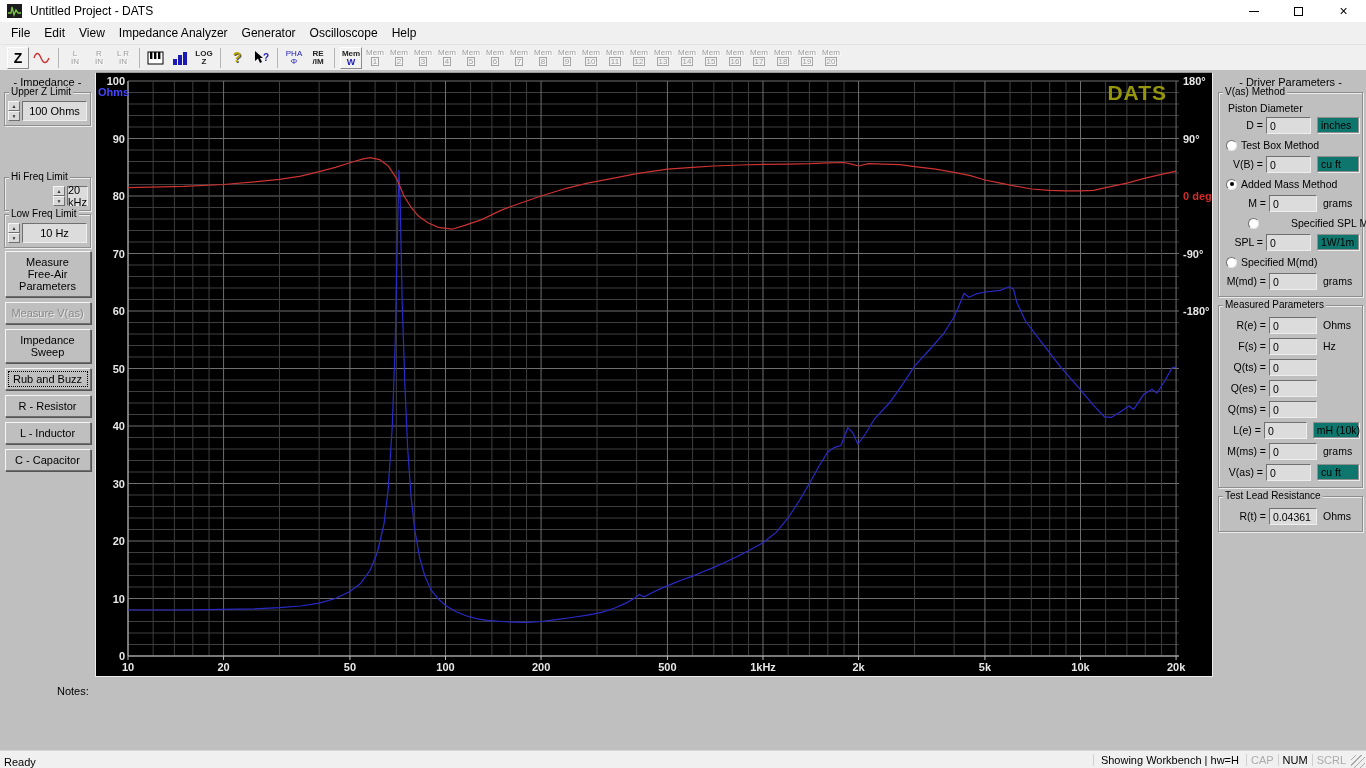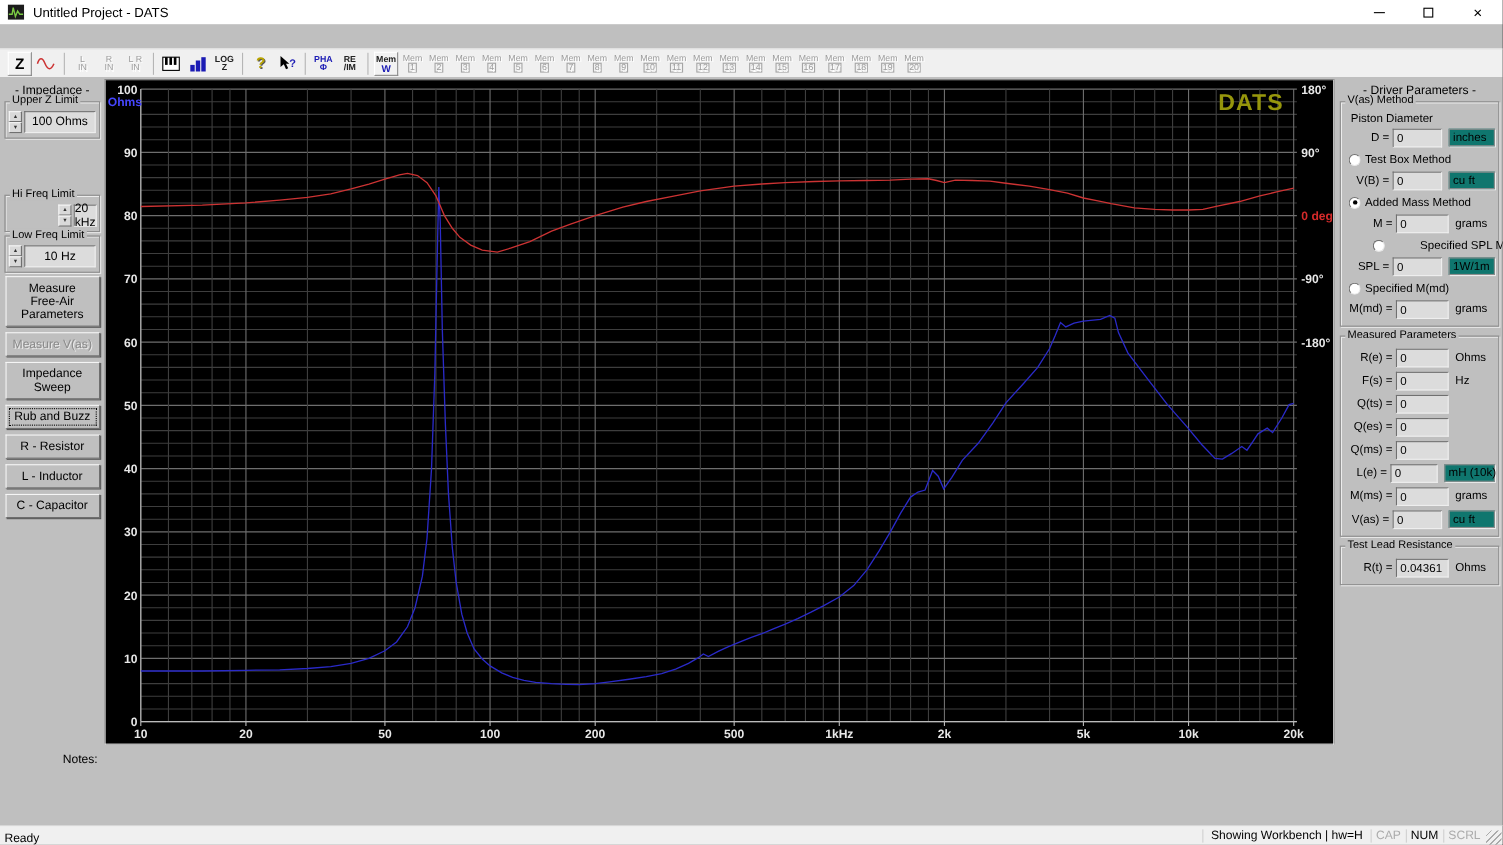--- a/index.html
+++ b/index.html
@@ -23,21 +23,21 @@
 
   
   .toolbar { position:absolute; left:0; top:44px; width:1366px; height:26px; background:#f0f0f0; border-top:1px solid #e2e2e2; display:flex; align-items:center; padding-left:6px; }
   .tsep { width:1px; height:20px; background:#b5b5b5; margin:0 4px; }
   .tbtn { width:22px; height:22px; margin:0 1px; display:flex; flex-direction:column; align-items:center; justify-content:center; line-height:8px; font-size:8px; color:#6e6e6e; }
   .tbtn.raised { border:1px solid; border-color:#ffffff #8a8a8a #8a8a8a #ffffff; background:#f2f2f2; }
   .tbtn.disabled { color:#9c9c9c; text-shadow:1px 1px 0 #ffffff; }
   .tbtn .l1,.tbtn .l2 { display:block; white-space:nowrap; }
   .tbtn.style-z .l1 { font-size:14px; font-weight:bold; color:#000; line-height:14px; }
   .tbtn.style-black { color:#222; font-weight:bold; }
-  .tbtn.style-blue { color:#1b1bb4; font-weight:bold;align-items:center; }
+  .tbtn.style-blue { color:#1b1bb4; font-weight:normal;align-items:center; }
   .tbtn.style-help .l1 { font-size:14px; font-weight:bold; color:#b9a400; text-shadow:1px 1px 0 #555; line-height:13px; }
   .tbtn.style-memw .l1 { color:#222; font-weight:bold; }
   .tbtn.style-memw .l2 { color:#1b1bb4; font-weight:bold; font-size:9px; }
   .tbtn .numbox { border:1px solid #a5a5a5; padding:0 1px; line-height:7px; }
 
   
   .workspace { position:absolute; left:0; top:70px; width:1366px; height:680px; background:#bfbfbf; }
 
   
   .left-panel { position:absolute; left:0; top:0; width:95px; height:680px; padding:6px 3px 0 3px; }
@@ -99,20 +99,29 @@
         </div>
       <div class="winbtn">
           <span class="glyph-max"></span>
         </div>
       <div class="winbtn">
           <span class="glyph-close">×</span>
         </div>
     </div>
   </div>
 
+  <div class="menubar">
+      <span class="menuitem">File</span>
+      <span class="menuitem">Edit</span>
+      <span class="menuitem">View</span>
+      <span class="menuitem">Impedance Analyzer</span>
+      <span class="menuitem">Generator</span>
+      <span class="menuitem">Oscilloscope</span>
+      <span class="menuitem">Help</span>
+    </div>
 
   <div class="toolbar">
       <div class="tbtn style-z raised">
         <span class="l1">Z</span>
       </div>
       <div class="tbtn">
         <svg width="18" height="16">
           <path d="M1 8 C3 2,5.5 2,8 8 S13.5 14,16 8" stroke="#cc3333" stroke-width="1.4" fill="none"></path>
         </svg>
       </div>

